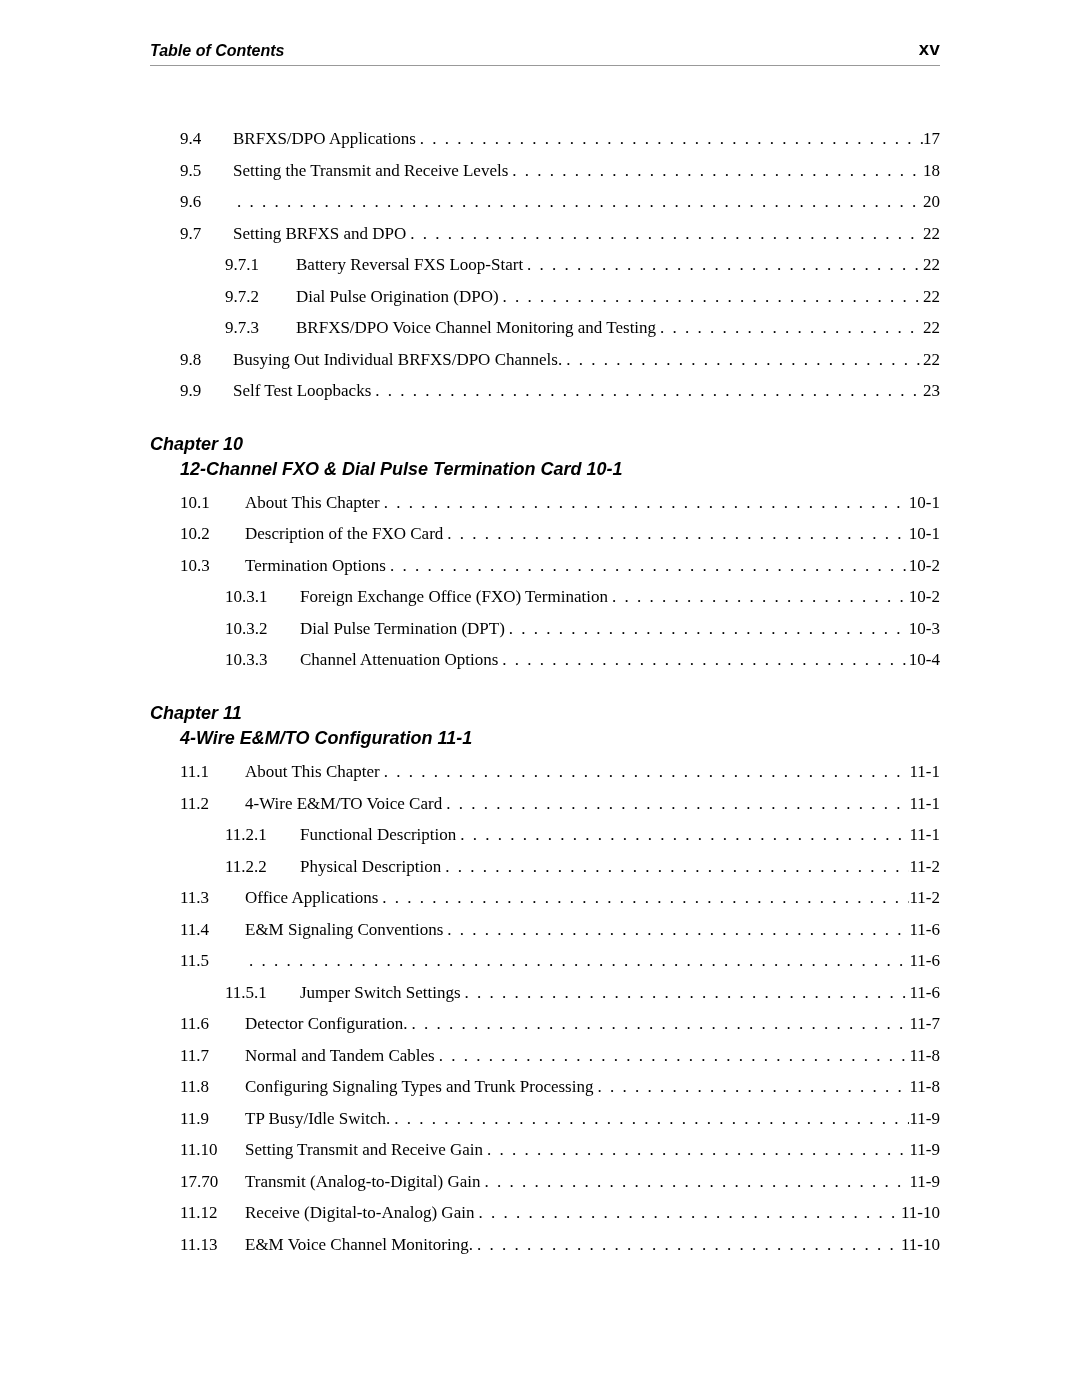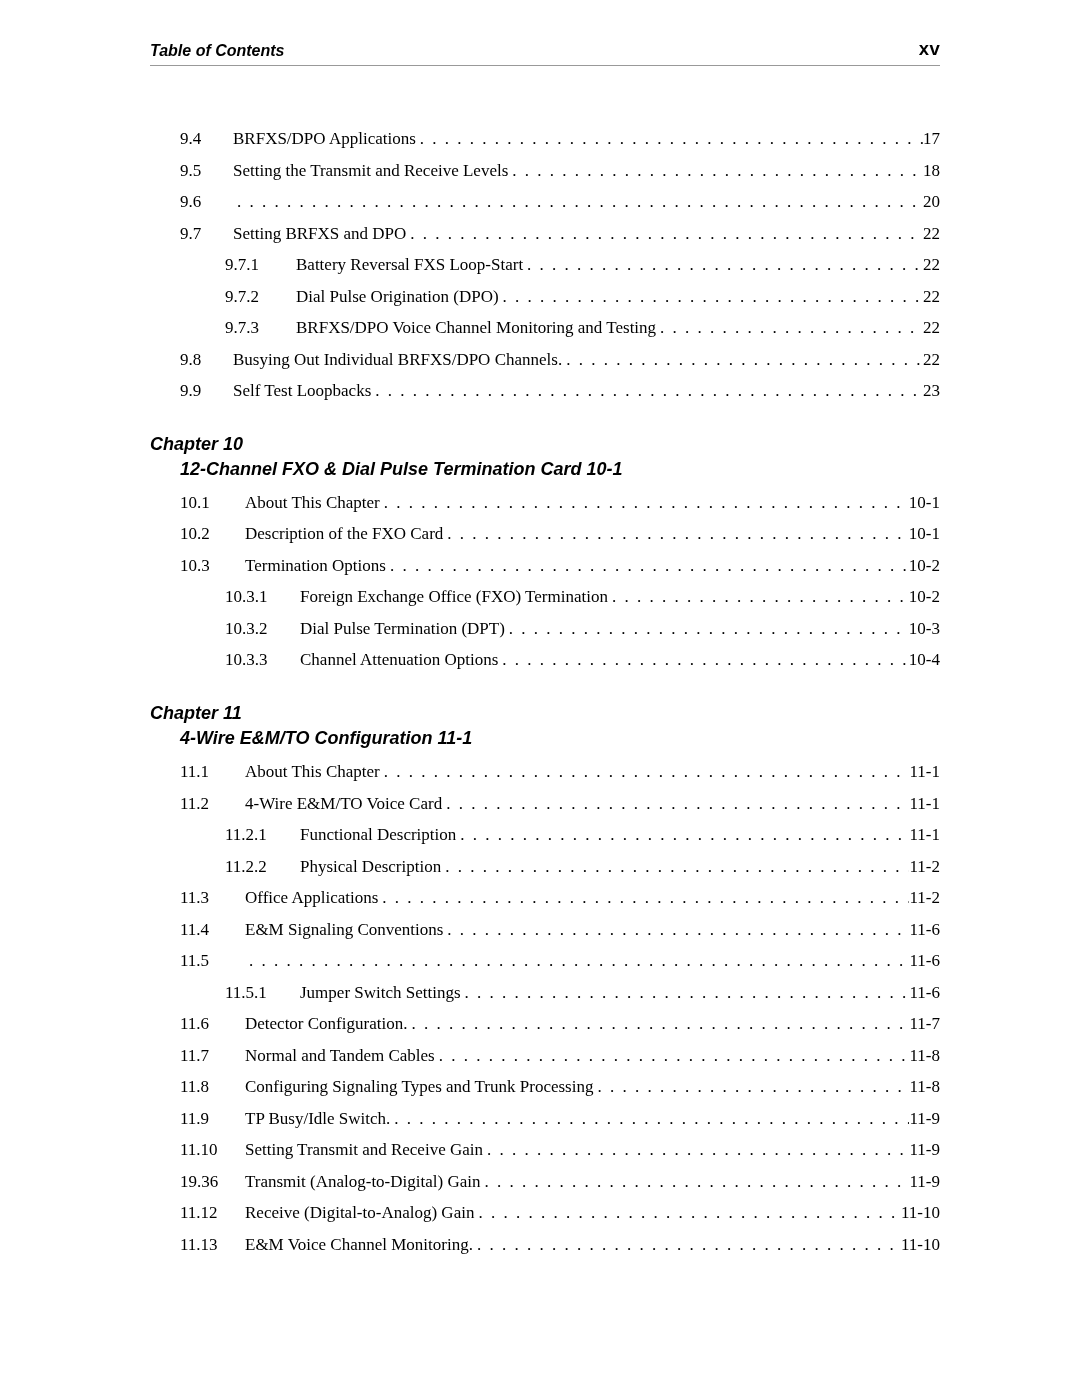--- a/index.html
+++ b/index.html
@@ -325,21 +325,21 @@
       </div>
       <div class="toc-entry level-1 level-1-wide">
         <span class="toc-number">11.10</span>
         <span class="toc-body">
           <span class="toc-text">Setting Transmit and Receive Gain </span>
           <span class="toc-dots">. . . . . . . . . . . . . . . . . . . . . . . . . . . . . . . . . . . . . . . . . . . . . . . . . . . . . . . . . . . . . . . . . . . . . . . .</span>
           <span class="toc-page"> 11-9</span>
         </span>
       </div>
       <div class="toc-entry level-1 level-1-wide">
-        <span class="toc-number">19.36</span>
+        <span class="toc-number">17.70</span>
         <span class="toc-body">
           <span class="toc-text">Transmit (Analog-to-Digital) Gain </span>
           <span class="toc-dots">. . . . . . . . . . . . . . . . . . . . . . . . . . . . . . . . . . . . . . . . . . . . . . . . . . . . . . . . . . . . . . . . . . . . . . . .</span>
           <span class="toc-page"> 11-9</span>
         </span>
       </div>
       <div class="toc-entry level-1 level-1-wide">
         <span class="toc-number">11.12</span>
         <span class="toc-body">
           <span class="toc-text">Receive (Digital-to-Analog) Gain </span>

